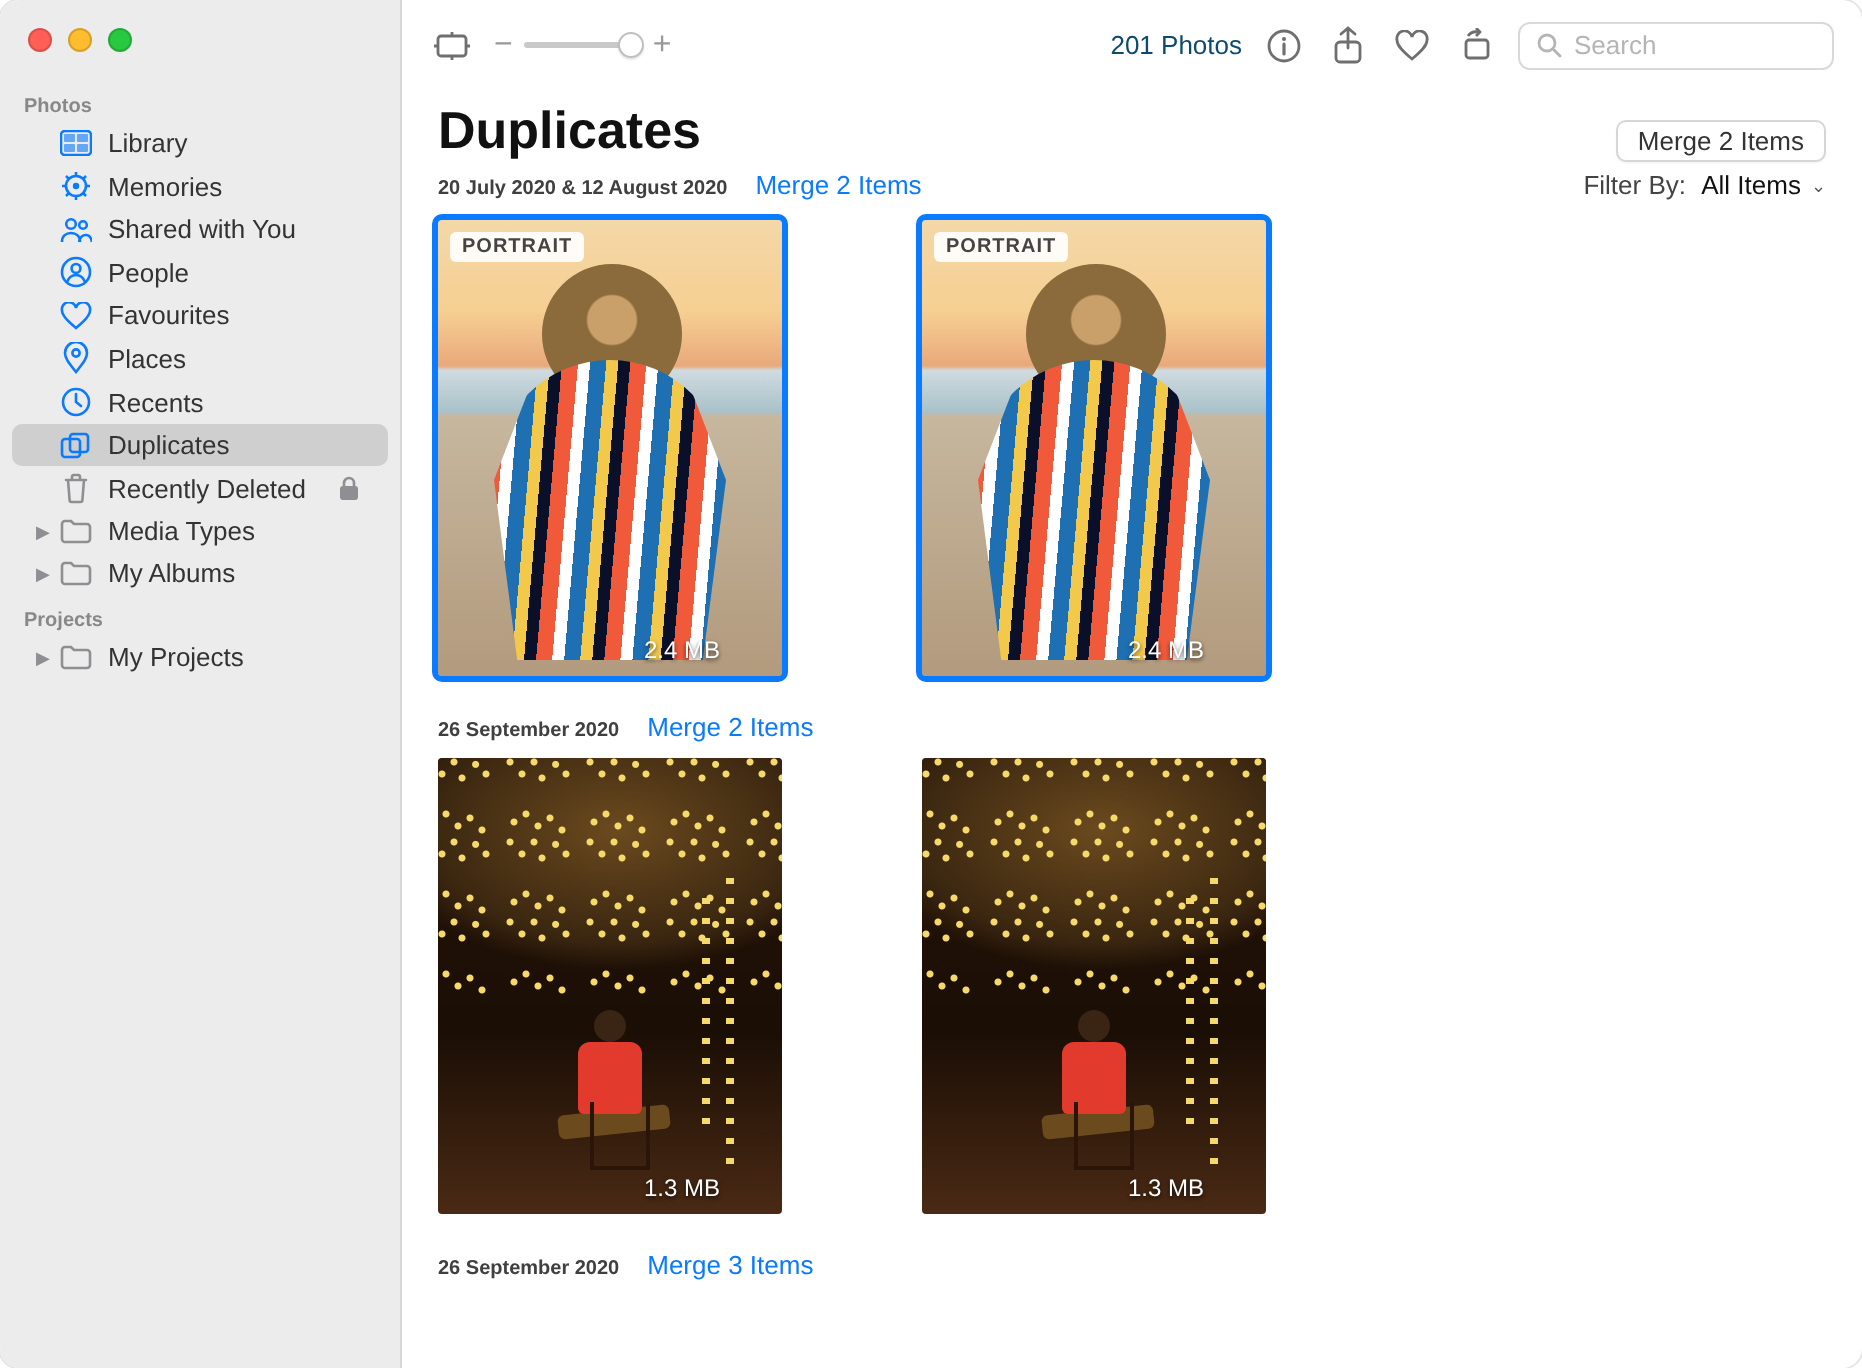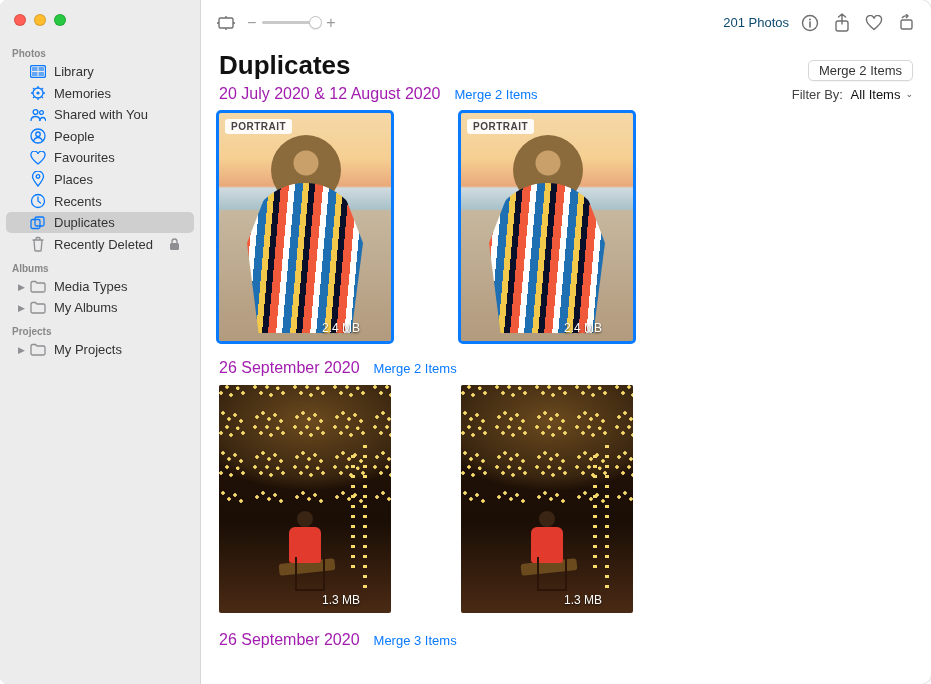--- a/index.html
+++ b/index.html
@@ -28,21 +28,21 @@
     .toolbar .spacer { flex: 1; }
     .toolbar .count { color: #0c4a6e; font-size: 13px; }
     .toolbar .tb-icon { width: 22px; height: 22px; display: flex; align-items: center; justify-content: center; color: #6f6f6f; }
     .search { display: flex; align-items: center; gap: 6px; padding: 3px 8px; border: 1px solid #d9d9d9; border-radius: 6px; color: #b5b5b5; font-size: 13px; width: 158px; height: 24px; }
     .content { flex: 1; padding: 4px 18px 0 18px; overflow: hidden; }
     .title-row { display: flex; align-items: flex-end; justify-content: space-between; margin-bottom: 4px; }
     .page-title { font-size: 26px; font-weight: 700; color: #111; }
     .merge-top-btn { font-size: 13px; border: 1px solid #d6d6d6; border-radius: 5px; padding: 2px 10px; background: #fff; color: #333; box-shadow: 0 1px 1px rgba(0,0,0,0.04); }
     .sub-row { display: flex; justify-content: space-between; align-items: center; margin-bottom: 10px; }
     .section-head { display: flex; align-items: baseline; gap: 14px; margin-top: 10px; margin-bottom: 8px; }
-    .section-date { font-size: 16px; font-weight: 400; color: #a21caf; }
+    .section-date { font-size: 10px; font-weight: 700; color: #404040; }
     .link { color: #0a7aff; font-size: 13px; cursor: pointer; }
     .filter { font-size: 13px; color: #444; display: flex; align-items: center; gap: 2px; }
     .filter .fval { font-weight: 400; color: #111; }
     .grid { display: flex; gap: 70px; }
     .thumb { width: 172px; height: 228px; border-radius: 2px; position: relative; overflow: hidden; }
     .thumb.selected { outline: 3px solid #0a7aff; outline-offset: 0px; }
     .badge { position: absolute; top: 6px; left: 6px; background: rgba(255,255,255,0.92); font-size: 10px; font-weight: 600; letter-spacing: 0.5px; padding: 2px 6px; border-radius: 3px; color: #444; }
     .size-label { position: absolute; bottom: 6px; left: 50%; transform: translateX(-50%); color: #fff; font-size: 12px; font-weight: 500; text-shadow: 0 1px 2px rgba(0,0,0,0.7); margin-left: 36px; }
     
     .photo1 { background:
@@ -182,21 +182,20 @@
       </span>
     <span>Recently Deleted</span>
     <span class="sb-lock">
         <svg width="11" height="13" viewBox="0 0 11 13">
           <rect x="1" y="5" width="9" height="7" rx="1.5" fill="currentColor"></rect>
           <path d="M3 5 V3.5 a2.5 2.5 0 0 1 5 0 V5" fill="none" stroke="currentColor" stroke-width="1.3"></path>
         </svg>
       </span>
   </div>
 
-  <div class="sb-group-label">Albums</div>
   <div class="sb-item withchev muted">
     <span class="chev">▶</span>
     <span class="sb-icon">
         <svg width="16" height="13" viewBox="0 0 16 13">
           <path d="M1 3 a1.5 1.5 0 0 1 1.5 -1.5 h3 l1.5 1.5 h6.5 a1.5 1.5 0 0 1 1.5 1.5 v6 a1.5 1.5 0 0 1 -1.5 1.5 h-11 a1.5 1.5 0 0 1 -1.5 -1.5 z" fill="none" stroke="currentColor" stroke-width="1.3"></path>
         </svg>
       </span>
     <span>Media Types</span>
   </div>
   <div class="sb-item withchev muted">
@@ -256,20 +255,29 @@
           <path d="M9 14.5 C3.5 10 1.5 7.5 1.5 5 A3.7 3.7 0 0 1 9 3.5 A3.7 3.7 0 0 1 16.5 5 C16.5 7.5 14.5 10 9 14.5 Z" fill="none" stroke="currentColor" stroke-width="1.4"></path>
         </svg>
       </span>
     <span class="tb-icon">
         <svg width="18" height="18" viewBox="0 0 18 18">
           <rect x="4" y="6" width="11" height="9" rx="1.5" fill="none" stroke="currentColor" stroke-width="1.4"></rect>
           <path d="M5 4 a5 5 0 0 1 5 -2" fill="none" stroke="currentColor" stroke-width="1.4"></path>
           <path d="M9 0 l2 2 l-2 2" fill="none" stroke="currentColor" stroke-width="1.4" stroke-linejoin="round"></path>
         </svg>
       </span>
+    <div class="search">
+      <span>
+          <svg width="13" height="13" viewBox="0 0 13 13">
+            <circle cx="5.5" cy="5.5" r="4" fill="none" stroke="currentColor" stroke-width="1.4"></circle>
+            <path d="M9 9 l3 3" stroke="currentColor" stroke-width="1.4" stroke-linecap="round"></path>
+          </svg>
+        </span>
+      <span>Search</span>
+    </div>
   </div>
 
   <div class="content">
     <div class="title-row">
       <div class="page-title">Duplicates</div>
       <button class="merge-top-btn">Merge 2 Items</button>
     </div>
     <div class="sub-row">
       <div class="section-head" style="margin:0">
         <span class="section-date">20 July 2020  &amp; 12 August 2020</span>

